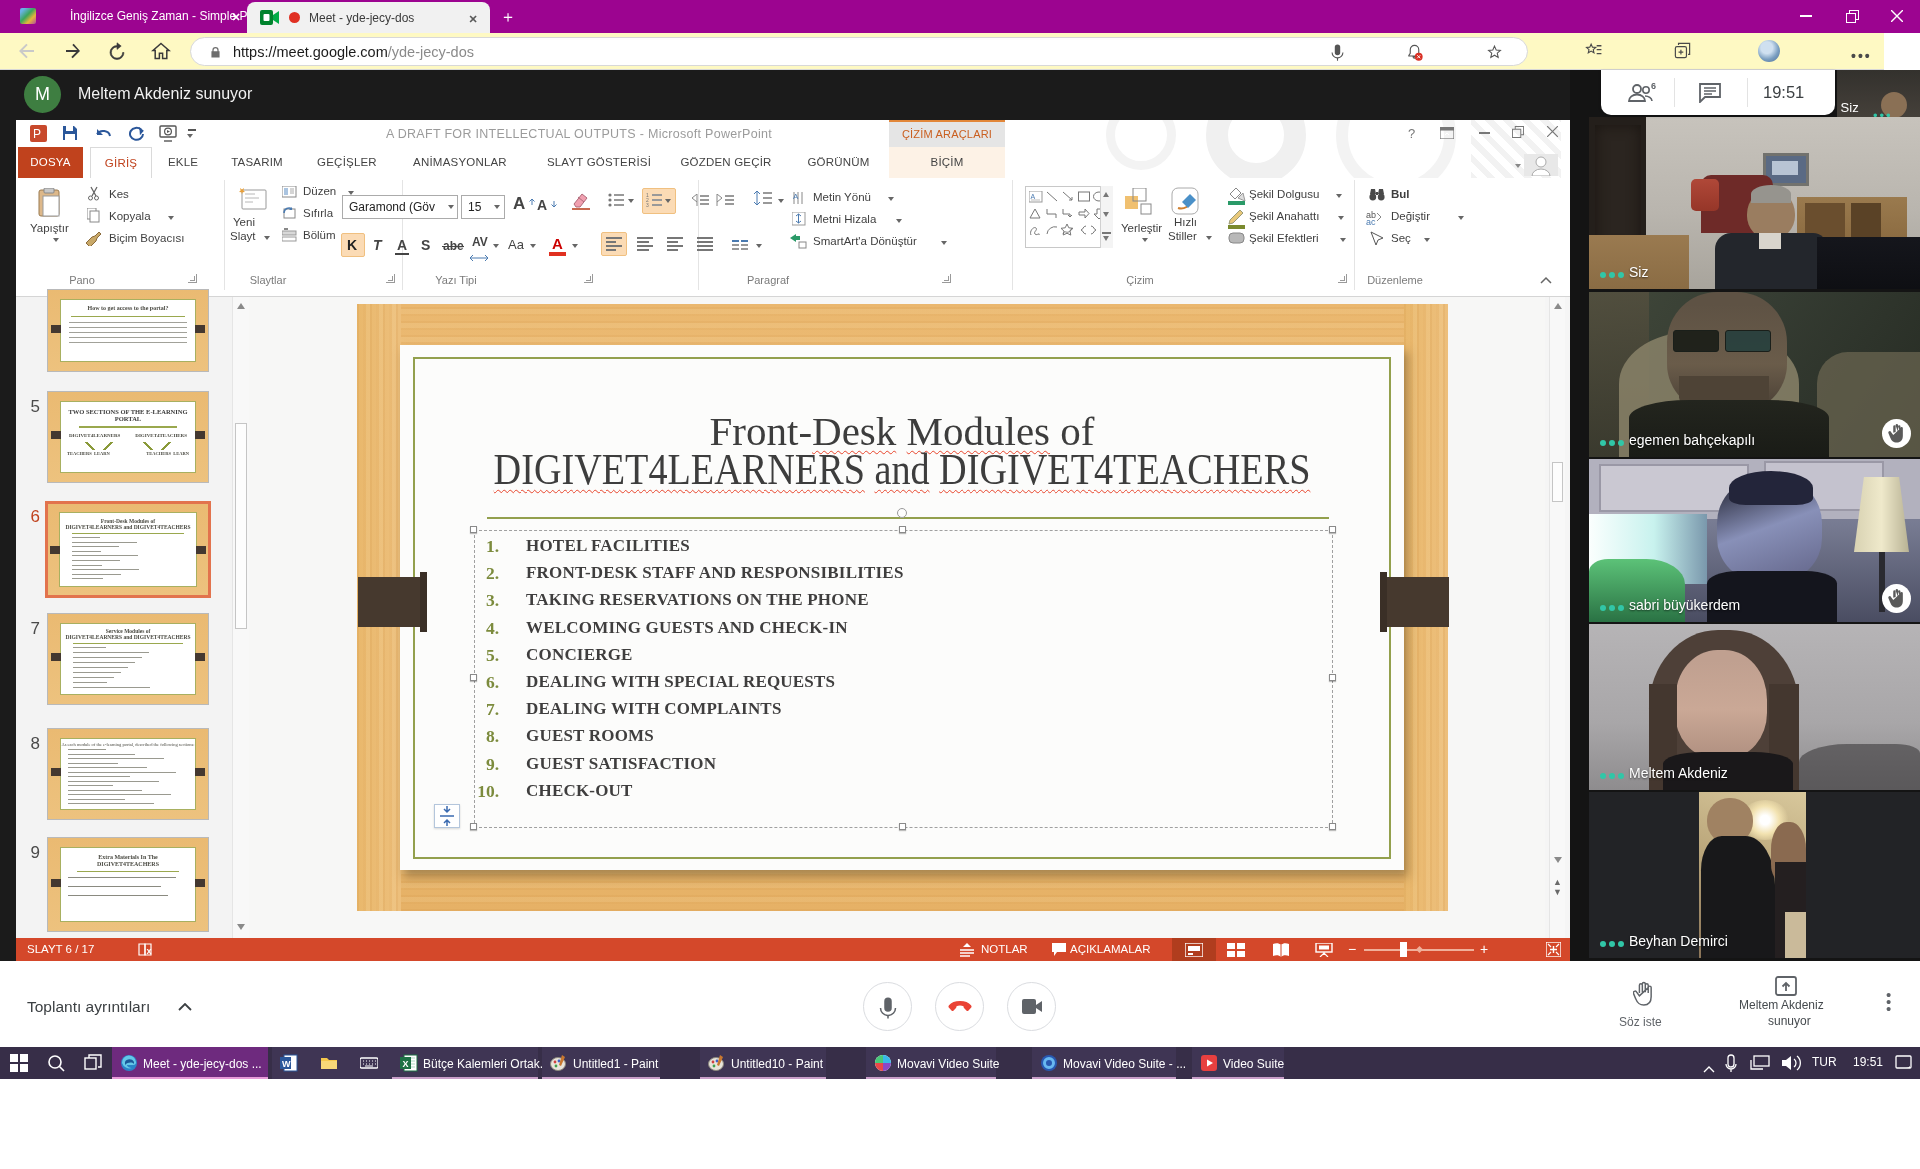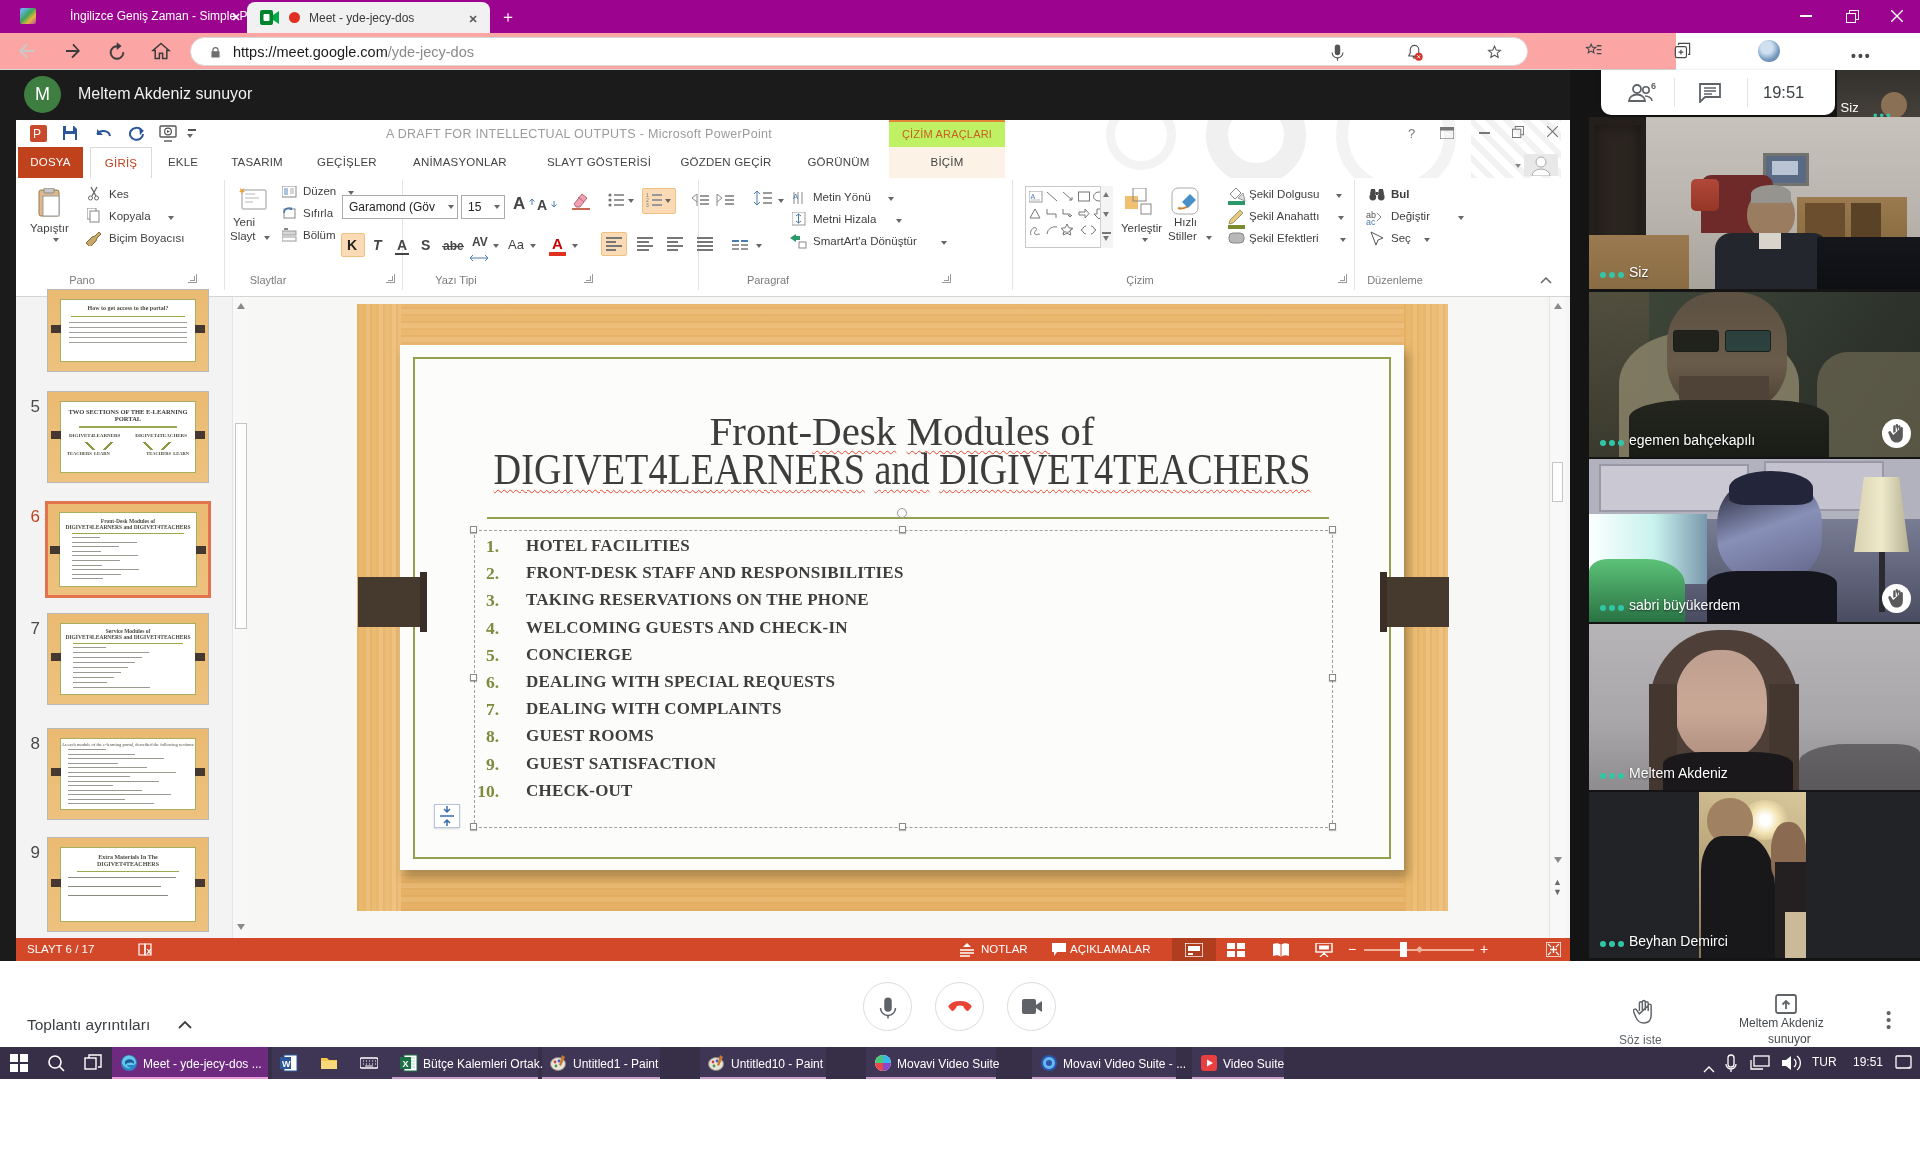--- a/index.html
+++ b/index.html
@@ -13,41 +13,41 @@
 .tab1 { position:absolute; left:10px; top:0; width:237px; height:33px; color:#fff; font-size:12px; }
 .tab1 .ttl { position:absolute; left:36px; top:9px; width:178px; white-space:nowrap; overflow:hidden;margin-left:24px; }
 .tab1 .ico { position:absolute; left:10px; top:8px; width:16px; height:16px;
   background:linear-gradient(135deg,#6ab2e8 15%,#3ba55b 45%,#e8b43b 70%,#b04a9e 100%); border-radius:2px; }
 .tabx { position:absolute; top:10px; width:14px; height:14px; color:#fff; font-size:11px; line-height:14px; text-align:center; font-weight:bold;}
 .tab2 { position:absolute; left:247px; top:2px; width:243px; height:31px; background:#f1f1f1; border-radius:8px 8px 0 0; color:#3b3b3b; font-size:12px; }
 .tab2 .ttl { position:absolute; left:62px; top:9px; }
 .reddot { position:absolute; left:42px; top:10px; width:11px; height:11px; background:#e03023; border-radius:50%; }
 .plus { position:absolute; left:499px; top:8px; width:18px; height:18px; color:#fff; font-size:16px; line-height:18px; text-align:center; font-weight:400;}
 
-#addrbar { position:absolute; left:0; top:33px; width:1676px; height:37px; background:#fca5a5; border-bottom:1px solid #d7d7d7; }
+#addrbar { position:absolute; left:0; top:33px; width:1884px; height:37px; background:#fef9c3; border-bottom:1px solid #d7d7d7; }
 .navic { position:absolute; top:6px; width:24px; height:24px; }
 #urlpill { position:absolute; left:190px; top:4px; width:1338px; height:29px; background:#fff; border:1px solid #d8d8d8; border-radius:15px; }
 #urltext { position:absolute; left:42px; top:6px; font-size:14.5px; color:#1b1b1b; }
 #urltext .gray { color:#8a8a8a; }
 
 
 #meetbg { position:absolute; left:0; top:70px; width:1920px; height:891px; background:#1b1b1b; }
 #avatar { position:absolute; left:24px; top:76px; width:37px; height:37px; border-radius:50%; background:#3e7e41;
   color:#fff; font-size:18px; text-align:center; line-height:37px; }
 #presname { position:absolute; left:78px; top:85px; color:#f1f1f1; font-size:16px; }
 #infopanel { position:absolute; z-index:30; left:1601px; top:70px; width:234px; height:45px; background:#fff; border-radius:0 0 10px 10px;
   box-shadow:0 1px 3px rgba(0,0,0,.3); }
 #infopanel .sep { position:absolute; top:8px; width:1px; height:29px; background:#e3e3e3; }
 #infopanel .time { position:absolute; left:162px; top:13px; font-size:16.5px; color:#3c4043; }
 
 
 #ppt { position:absolute; left:16px; top:120px; width:1554px; height:841px; background:#fff; }
 .doc { position:absolute; left:349px; top:7px; color:#9b9b9b; font-size:12.5px; white-space:nowrap; letter-spacing:.3px;margin-left:21px;}
 .qat { position:absolute; top:5px; }
-#cizimaraclari { position:absolute; left:873px; top:0px; width:116px; height:27px; background:#bef264; border-top:2px solid #e2873a;
+#cizimaraclari { position:absolute; left:873px; top:0px; width:116px; height:27px; background:#e5e5e5; border-top:2px solid #e2873a;
   color:#ca5f20; font-size:11px; text-align:center; line-height:24px; letter-spacing:.2px;}
 .ptab { position:absolute; top:27px; height:31px; font-size:11.5px; color:#444; text-align:center; line-height:31px; letter-spacing:.2px;}
 #dosya { background:#c0421d; color:#fff; }
 #giris { color:#c0421d; border:1px solid #dadada; border-bottom:none; background:#fff; }
 #bicim { background:#fdf2e6; color:#444; }
 #ribbon { position:absolute; left:0; top:58px; width:1554px; height:119px; background:#fff; border-bottom:1px solid #d5d5d5; }
 .grplabel { position:absolute; top:96px; font-size:11px; color:#7b7b7b; text-align:center; }
 .gsep { position:absolute; top:2px; width:1px; height:110px; background:#e4e4e4; }
 .rtxt { position:absolute; font-size:11.5px; color:#3f3f3f; white-space:nowrap; }
 .caret { position:absolute; width:0; height:0; border-left:3px solid transparent; border-right:3px solid transparent; border-top:4px solid #666; }
@@ -113,21 +113,21 @@
 #autofit { position:absolute; left:34px; top:459px; width:26px; height:24px; background:#fff; border:1px solid #b4c6dc; box-shadow:0 1px 2px rgba(0,0,0,.15);}
 
 
 #tiles { position:absolute; left:1570px; top:70px; width:350px; height:891px; background:#141414; }
 .tile { position:absolute; left:19px; width:331px; overflow:hidden; background:#2a2a2a; }
 .nametag { position:absolute; left:40px; bottom:7px; height:18px; color:#fff; font-size:14px; text-shadow:0 1px 2px rgba(0,0,0,.6);}
 .dots { position:absolute; left:11px; bottom:11px; width:28px; height:6px; }
 .handbtn { position:absolute; right:9px; bottom:9px; width:29px; height:29px; background:#fff; border-radius:50%; }
 
 
-#meetbottom { position:absolute; left:0; top:961px; width:1920px; height:86px; background:#fff;margin-top:18px; }
+#meetbottom { position:absolute; left:0; top:961px; width:1920px; height:86px; background:#fff; }
 #meetbottom .details { position:absolute; left:27px; top:37px; font-size:15.5px; color:#3c4043; }
 .cbtn { position:absolute; width:49px; height:49px; border-radius:50%; background:#fff; border:1px solid #dadce0; }
 .rlabel { position:absolute; font-size:12px; color:#5f6368; }
 
 
 #recbar { position:absolute; left:1669px; top:1011px; width:249px; height:37px; background:rgba(105,105,105,.97);
   border-radius:4px; color:#fff; }
 #rectime { position:absolute; left:11px; top:10px; font-size:15.5px; }
 
 

